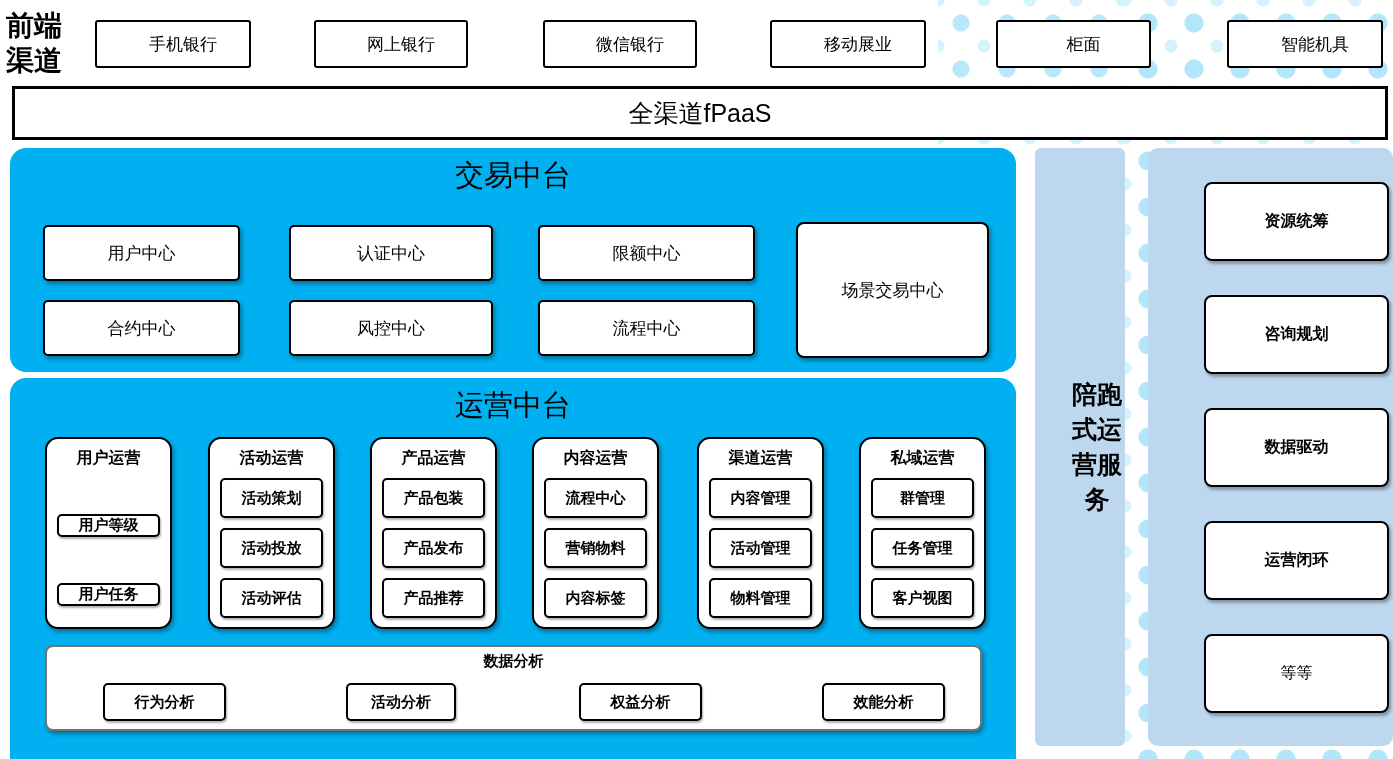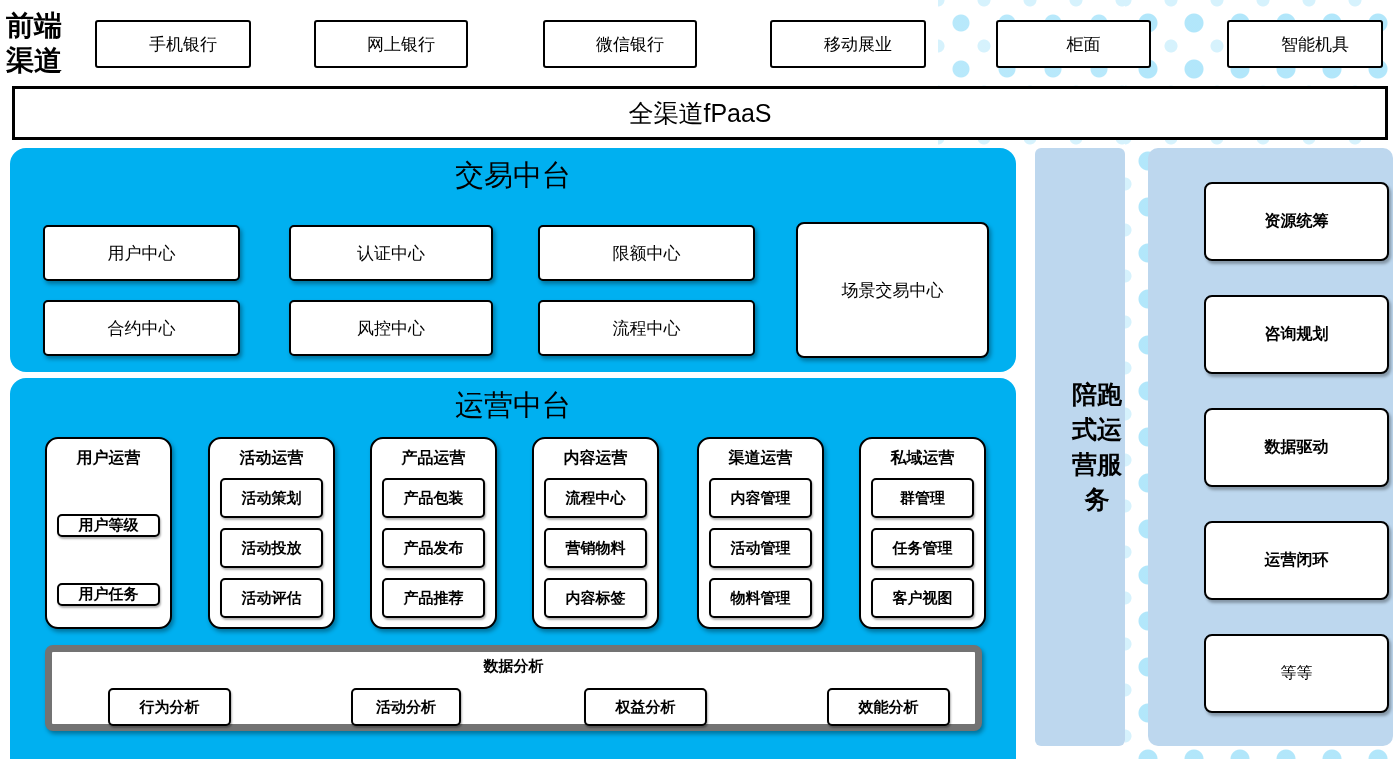--- a/index.html
+++ b/index.html
@@ -100,21 +100,21 @@
     width: 103px; height: 40px; margin-top: 10px;
     background: #fff; border: 2px solid #000; border-radius: 5px;
     display: flex; align-items: center; justify-content: center;
     font-size: 15px; font-weight: 600;
     box-shadow: 1px 2px 2px rgba(0,0,0,0.3);
   }
 
   
   .analysis-section {
     position: absolute; left: 35px; top: 267px; width: 937px; height: 86px;
-    background: #fff; border: 7px solid #737373; border-radius: 8px;
+    background: #fff; border: 2px solid #737373; border-radius: 8px;
     box-shadow: 2px 3px 4px rgba(0,0,0,0.35);
   }
   .analysis-title {
     position: absolute; left: 0; top: 5px; width: 100%;
     text-align: center; font-size: 15px; font-weight: 600;
   }
   .analysis-box {
     position: absolute; top: 36px; height: 38px;
     background: #fff; border: 2px solid #000; border-radius: 5px;
     display: flex; align-items: center; justify-content: center;

